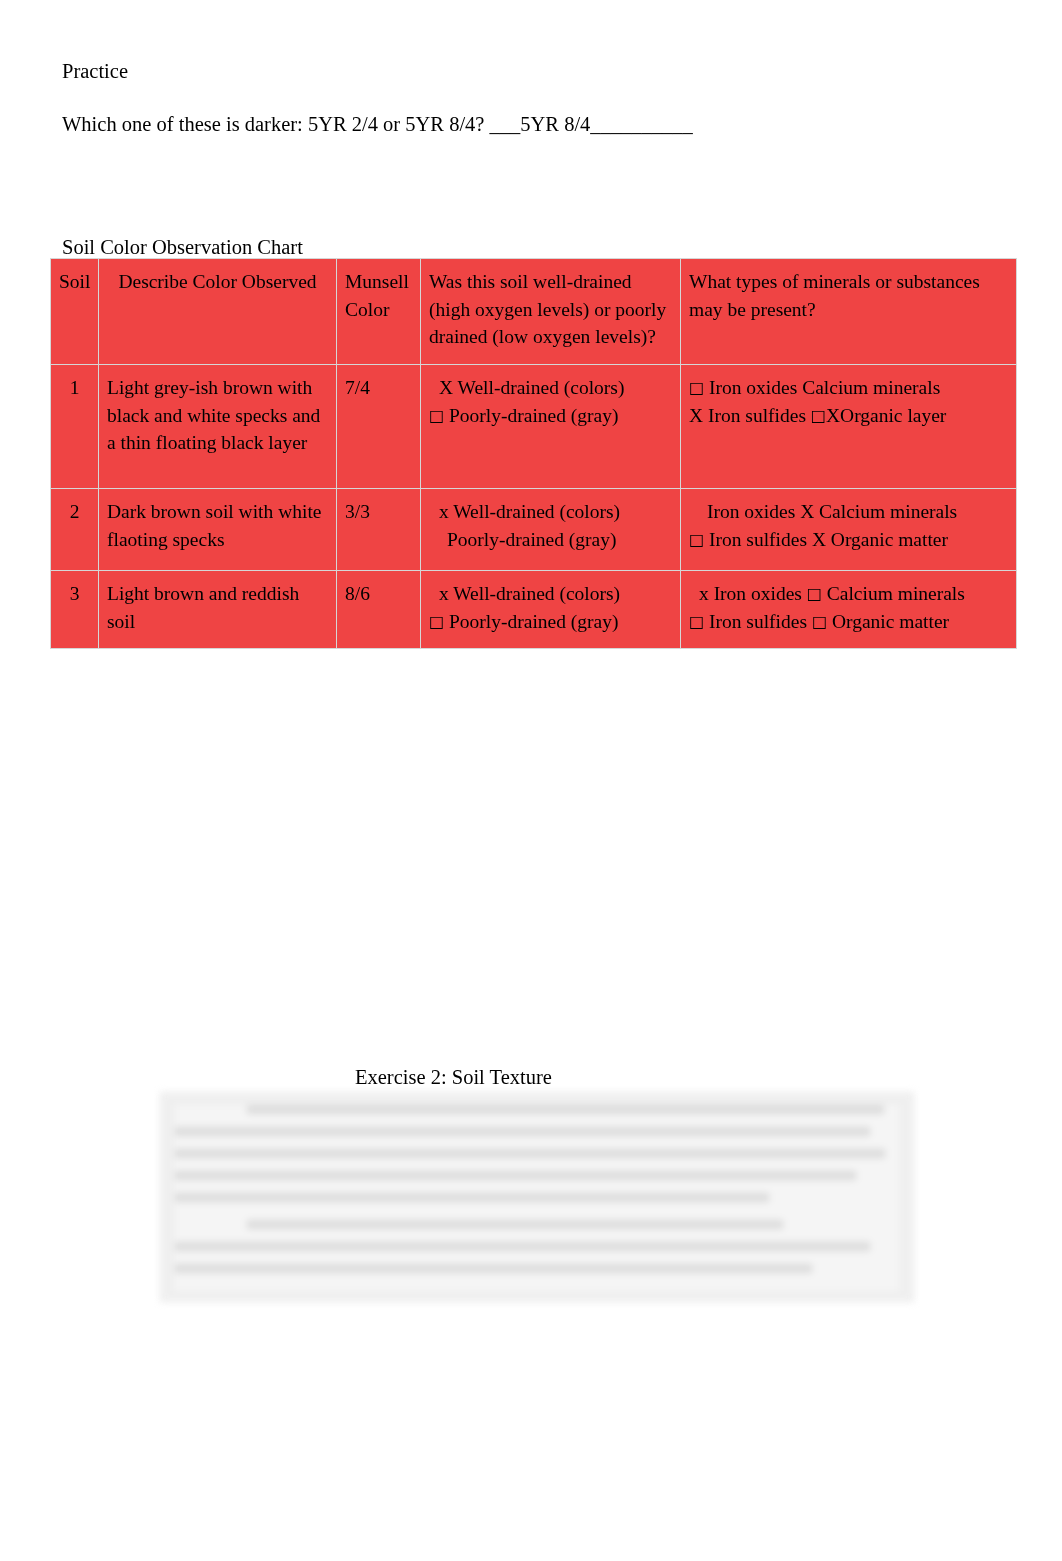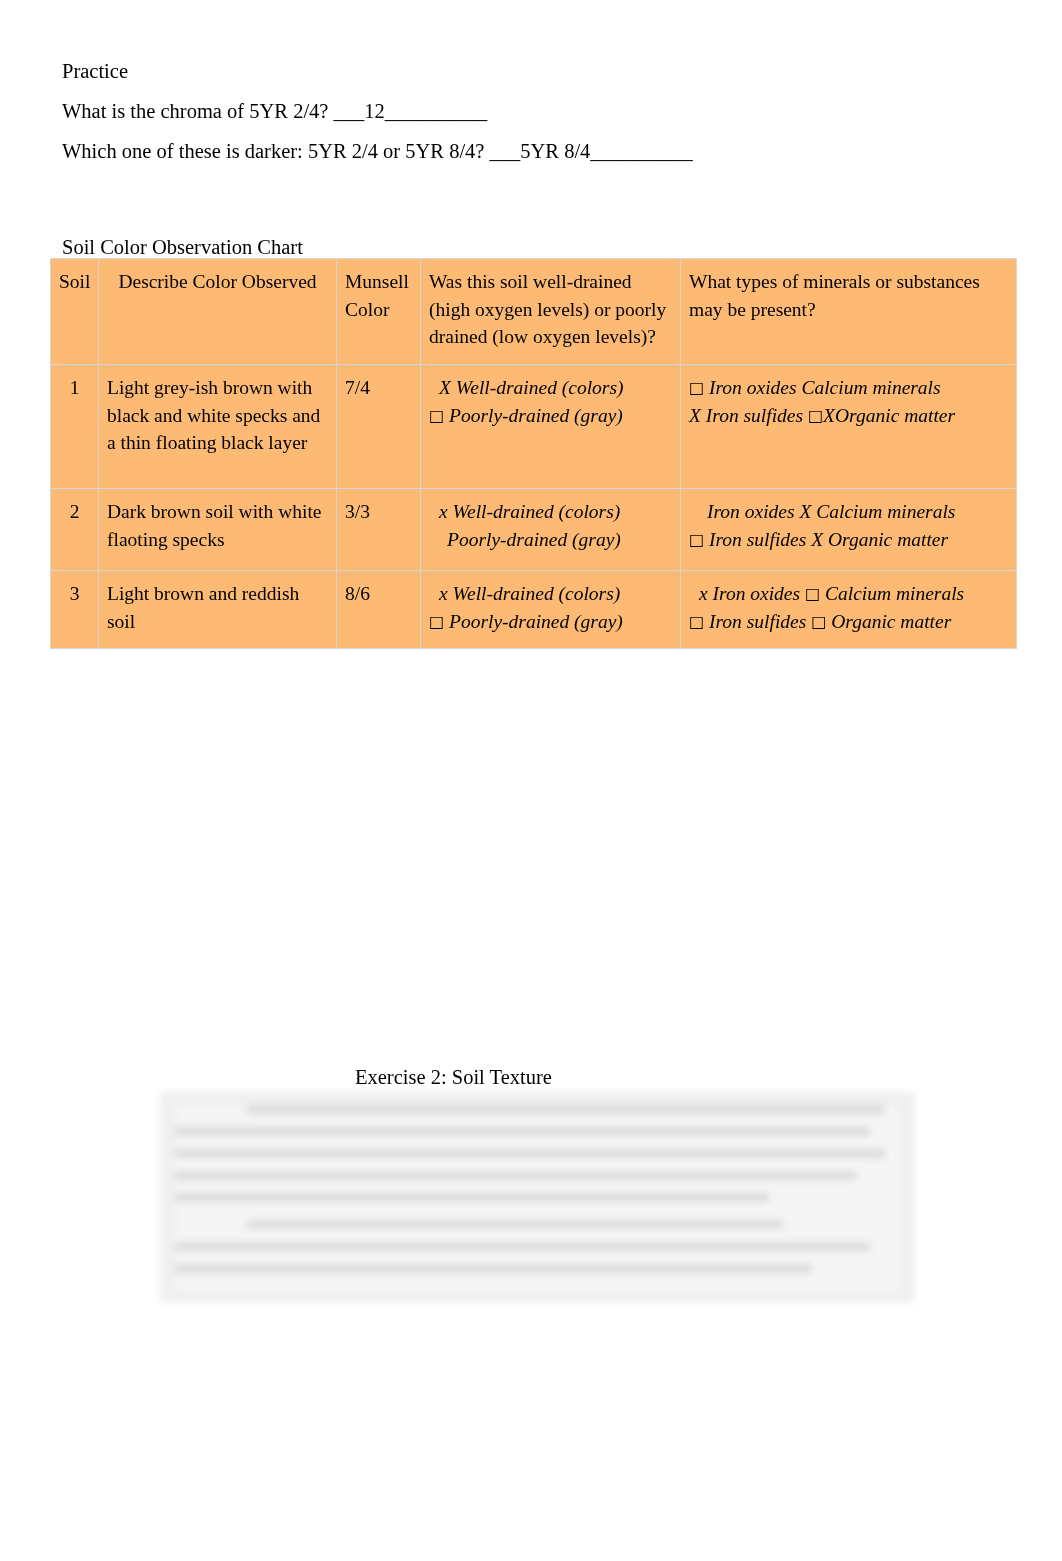--- a/index.html
+++ b/index.html
@@ -51,21 +51,21 @@
     position: absolute;
     left: 50px;
     top: 258px;
     width: 966px;
     filter: blur(0.35px);
   }
   table.soil-table {
     border-collapse: collapse;
     width: 966px;
     table-layout: fixed;
-    background: #fdba74;
+    background: #ef4444;
   }
   table.soil-table td {
     border: 1px solid #d6d6d6;
     vertical-align: top;
     padding: 9px 8px 10px 8px;
     font-size: 19.5px;
     line-height: 27.5px;
   }
   .col-soil   { width: 48px; }
   .col-desc   { width: 238px; }
@@ -75,21 +75,21 @@
 
   .hdr-center { text-align: center; margin-left: 40px; }
   .cell-center { text-align: center; }
   .cell-num { text-align: center; }
 
   .row-h td { height: 86px; }
   .r1 td { height: 104px; }
   .r2 td { height: 62px; }
   .r3 td { height: 58px; }
 
-  .sub { display: block; font-style: italic; }
+  .sub { display: block; }
   .indent-1 { padding-left: 10px; }
   .indent-2 { padding-left: 18px; }
 
   
   .cb {
     font-family: "DejaVu Sans", sans-serif;
     font-size: 16px;
     line-height: 1;
     position: relative;
     top: -1px;
@@ -141,21 +141,20 @@
   .bf-line.w74 { width: 74%; }
 </style>
 </head>
 <body>
 
 <div class="page">
 
   <div class="practice">
     <div class="line">Practice</div>
     <div class="q-gap"></div>
-    <div class="line">What is the chroma of 5YR 2/4? ___12__________</div>
     <div class="q-gap"></div>
     <div class="line">Which one of these is darker: 5YR 2/4 or 5YR 8/4? ___5YR 8/4__________</div>
   </div>
 
   <div class="chart-caption">Soil Color Observation Chart</div>
 
   <div class="soil-table-wrap">
     <table class="soil-table">
       <colgroup>
         <col class="col-soil">
@@ -176,21 +175,21 @@
         <tr class="r1">
           <td class="cell-num">1</td>
           <td>Light grey-ish brown with black and white specks and a thin floating black layer</td>
           <td>7/4</td>
           <td>
             <span class="sub indent-1">X Well-drained (colors)</span>
             <span class="sub"><span class="cb">□</span><span> Poorly-drained (gray)</span></span>
           </td>
           <td>
             <span class="sub"><span class="cb">□</span><span> Iron oxides  Calcium minerals</span></span>
-            <span class="sub"><span> X Iron sulfides </span><span class="cb">□</span><span>XOrganic matter</span></span>
+            <span class="sub"><span> X Iron sulfides </span><span class="cb">□</span><span>XOrganic layer</span></span>
           </td>
         </tr>
 
         <tr class="r2">
           <td class="cell-num">2</td>
           <td>Dark brown soil with white flaoting specks</td>
           <td>3/3</td>
           <td>
             <span class="sub indent-1">x Well-drained (colors)</span>
             <span class="sub indent-2"><span class="cb"></span><span> Poorly-drained (gray)</span></span>

